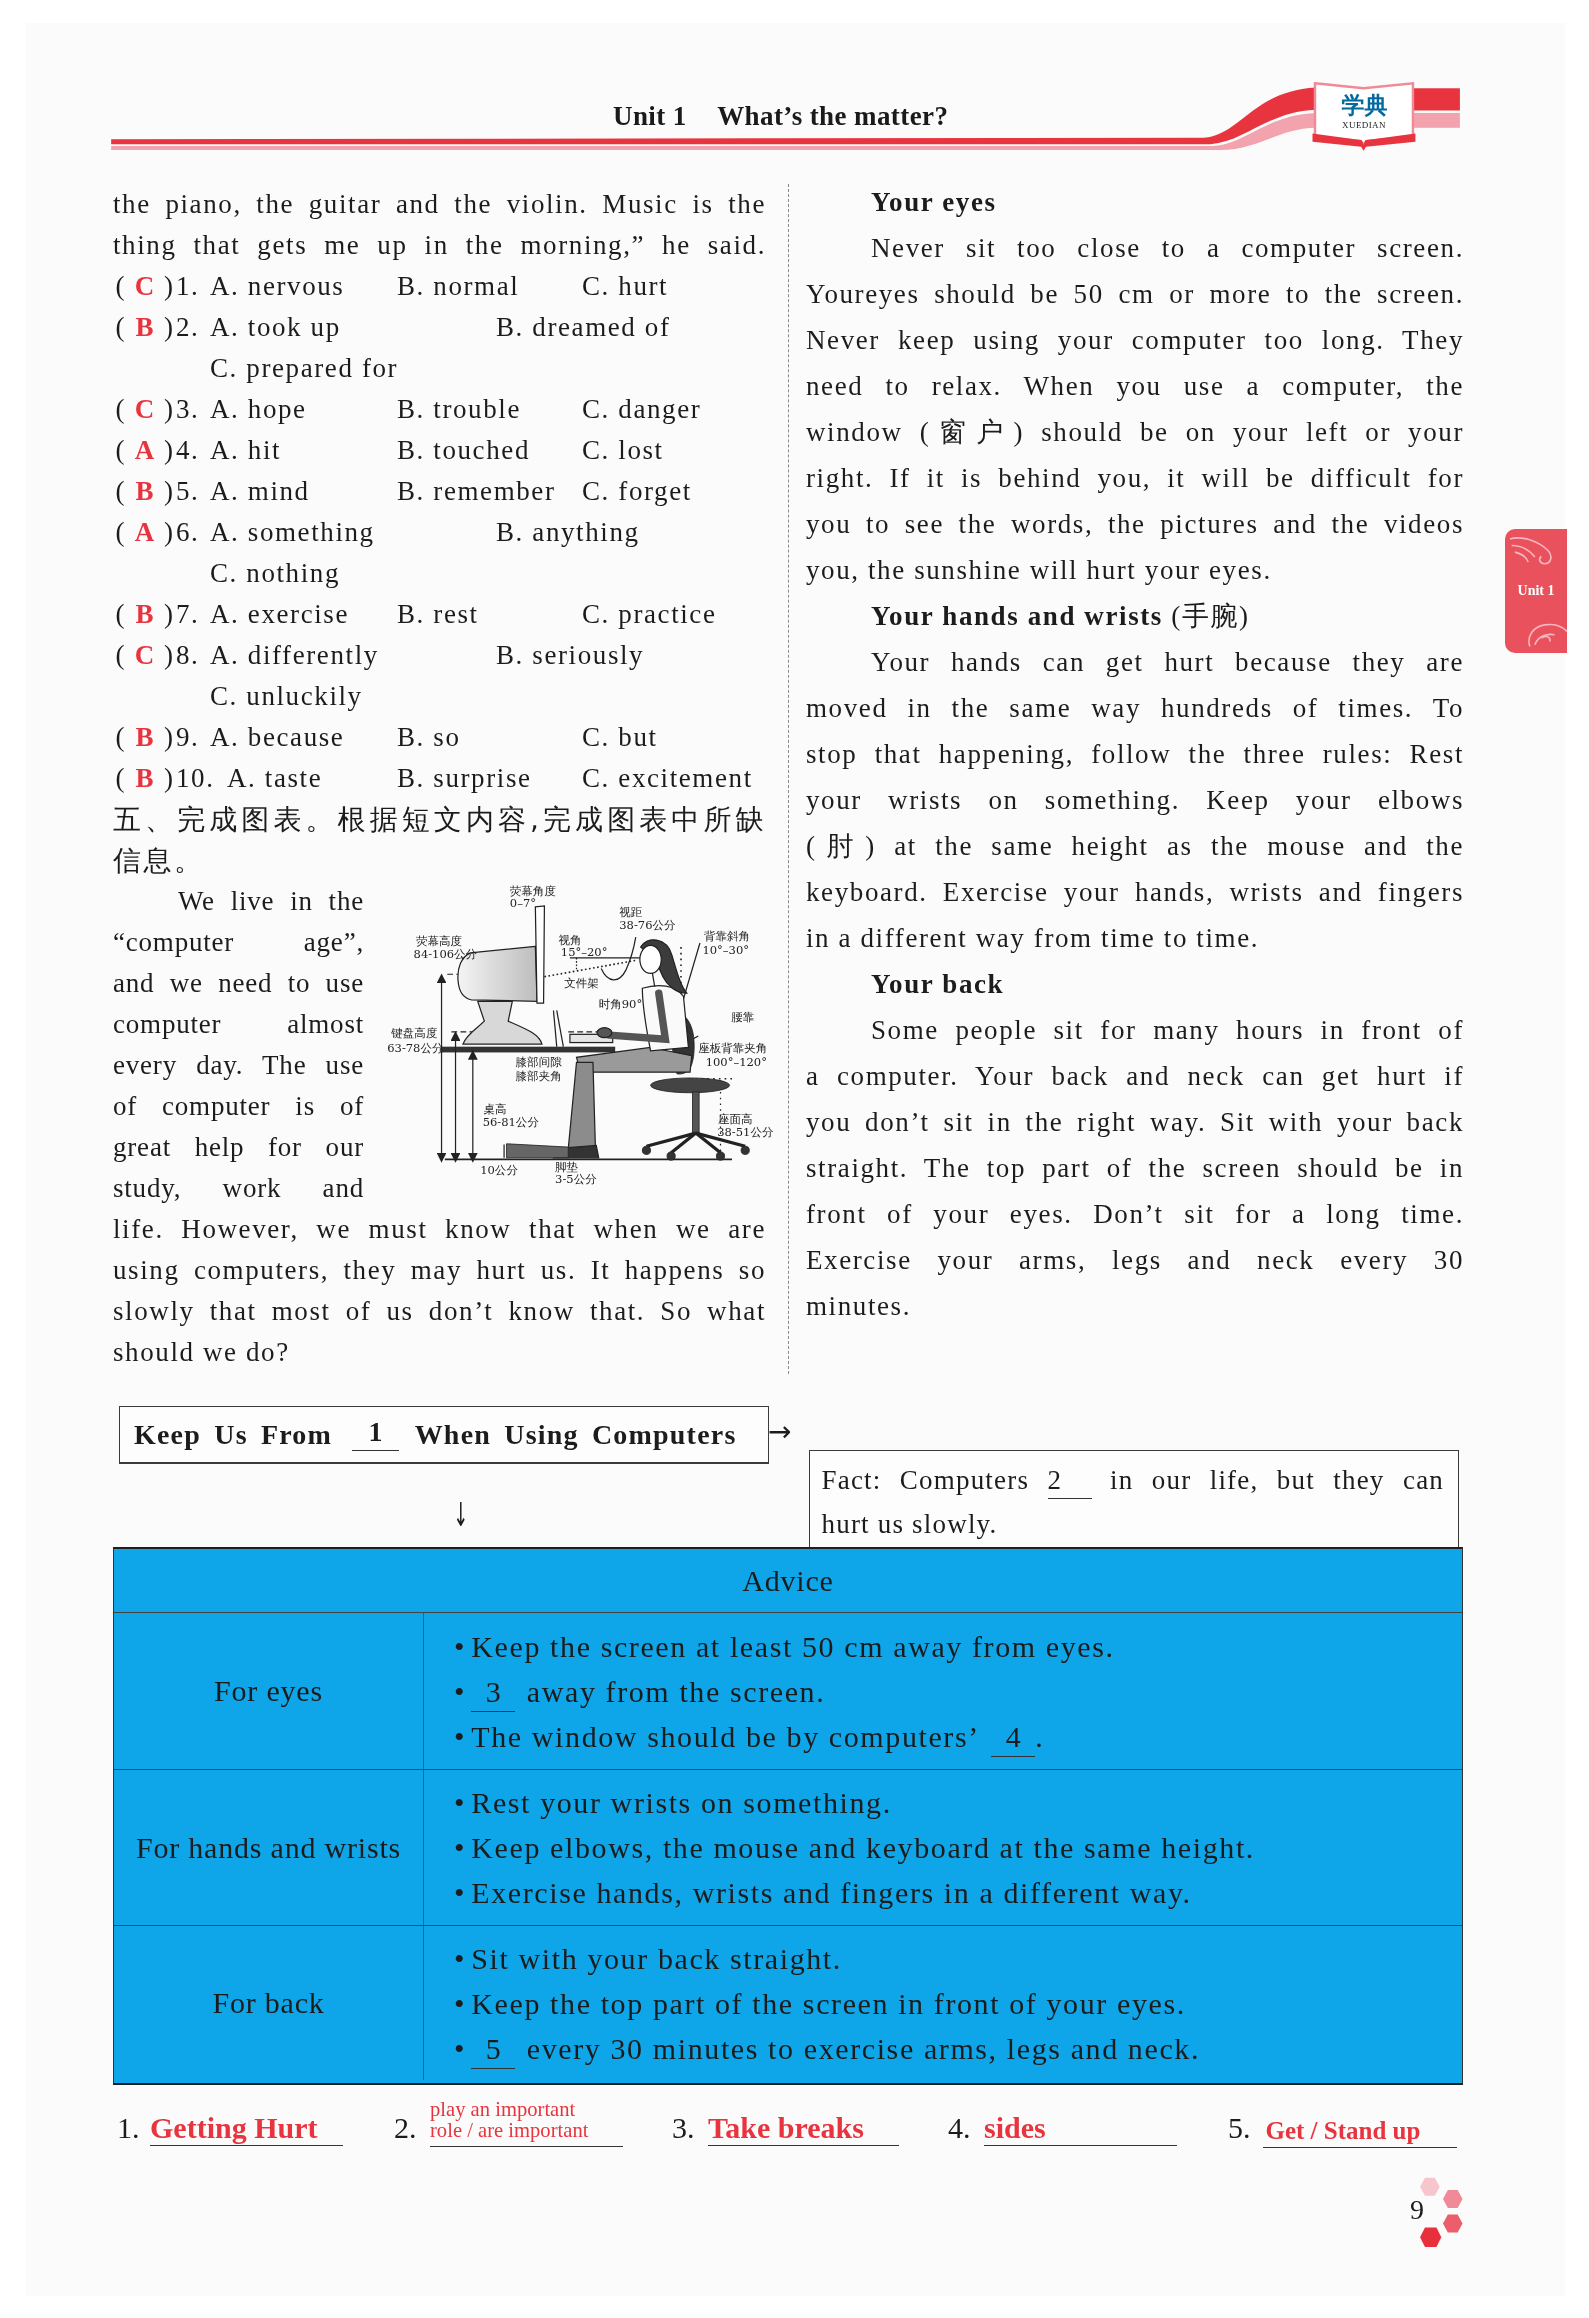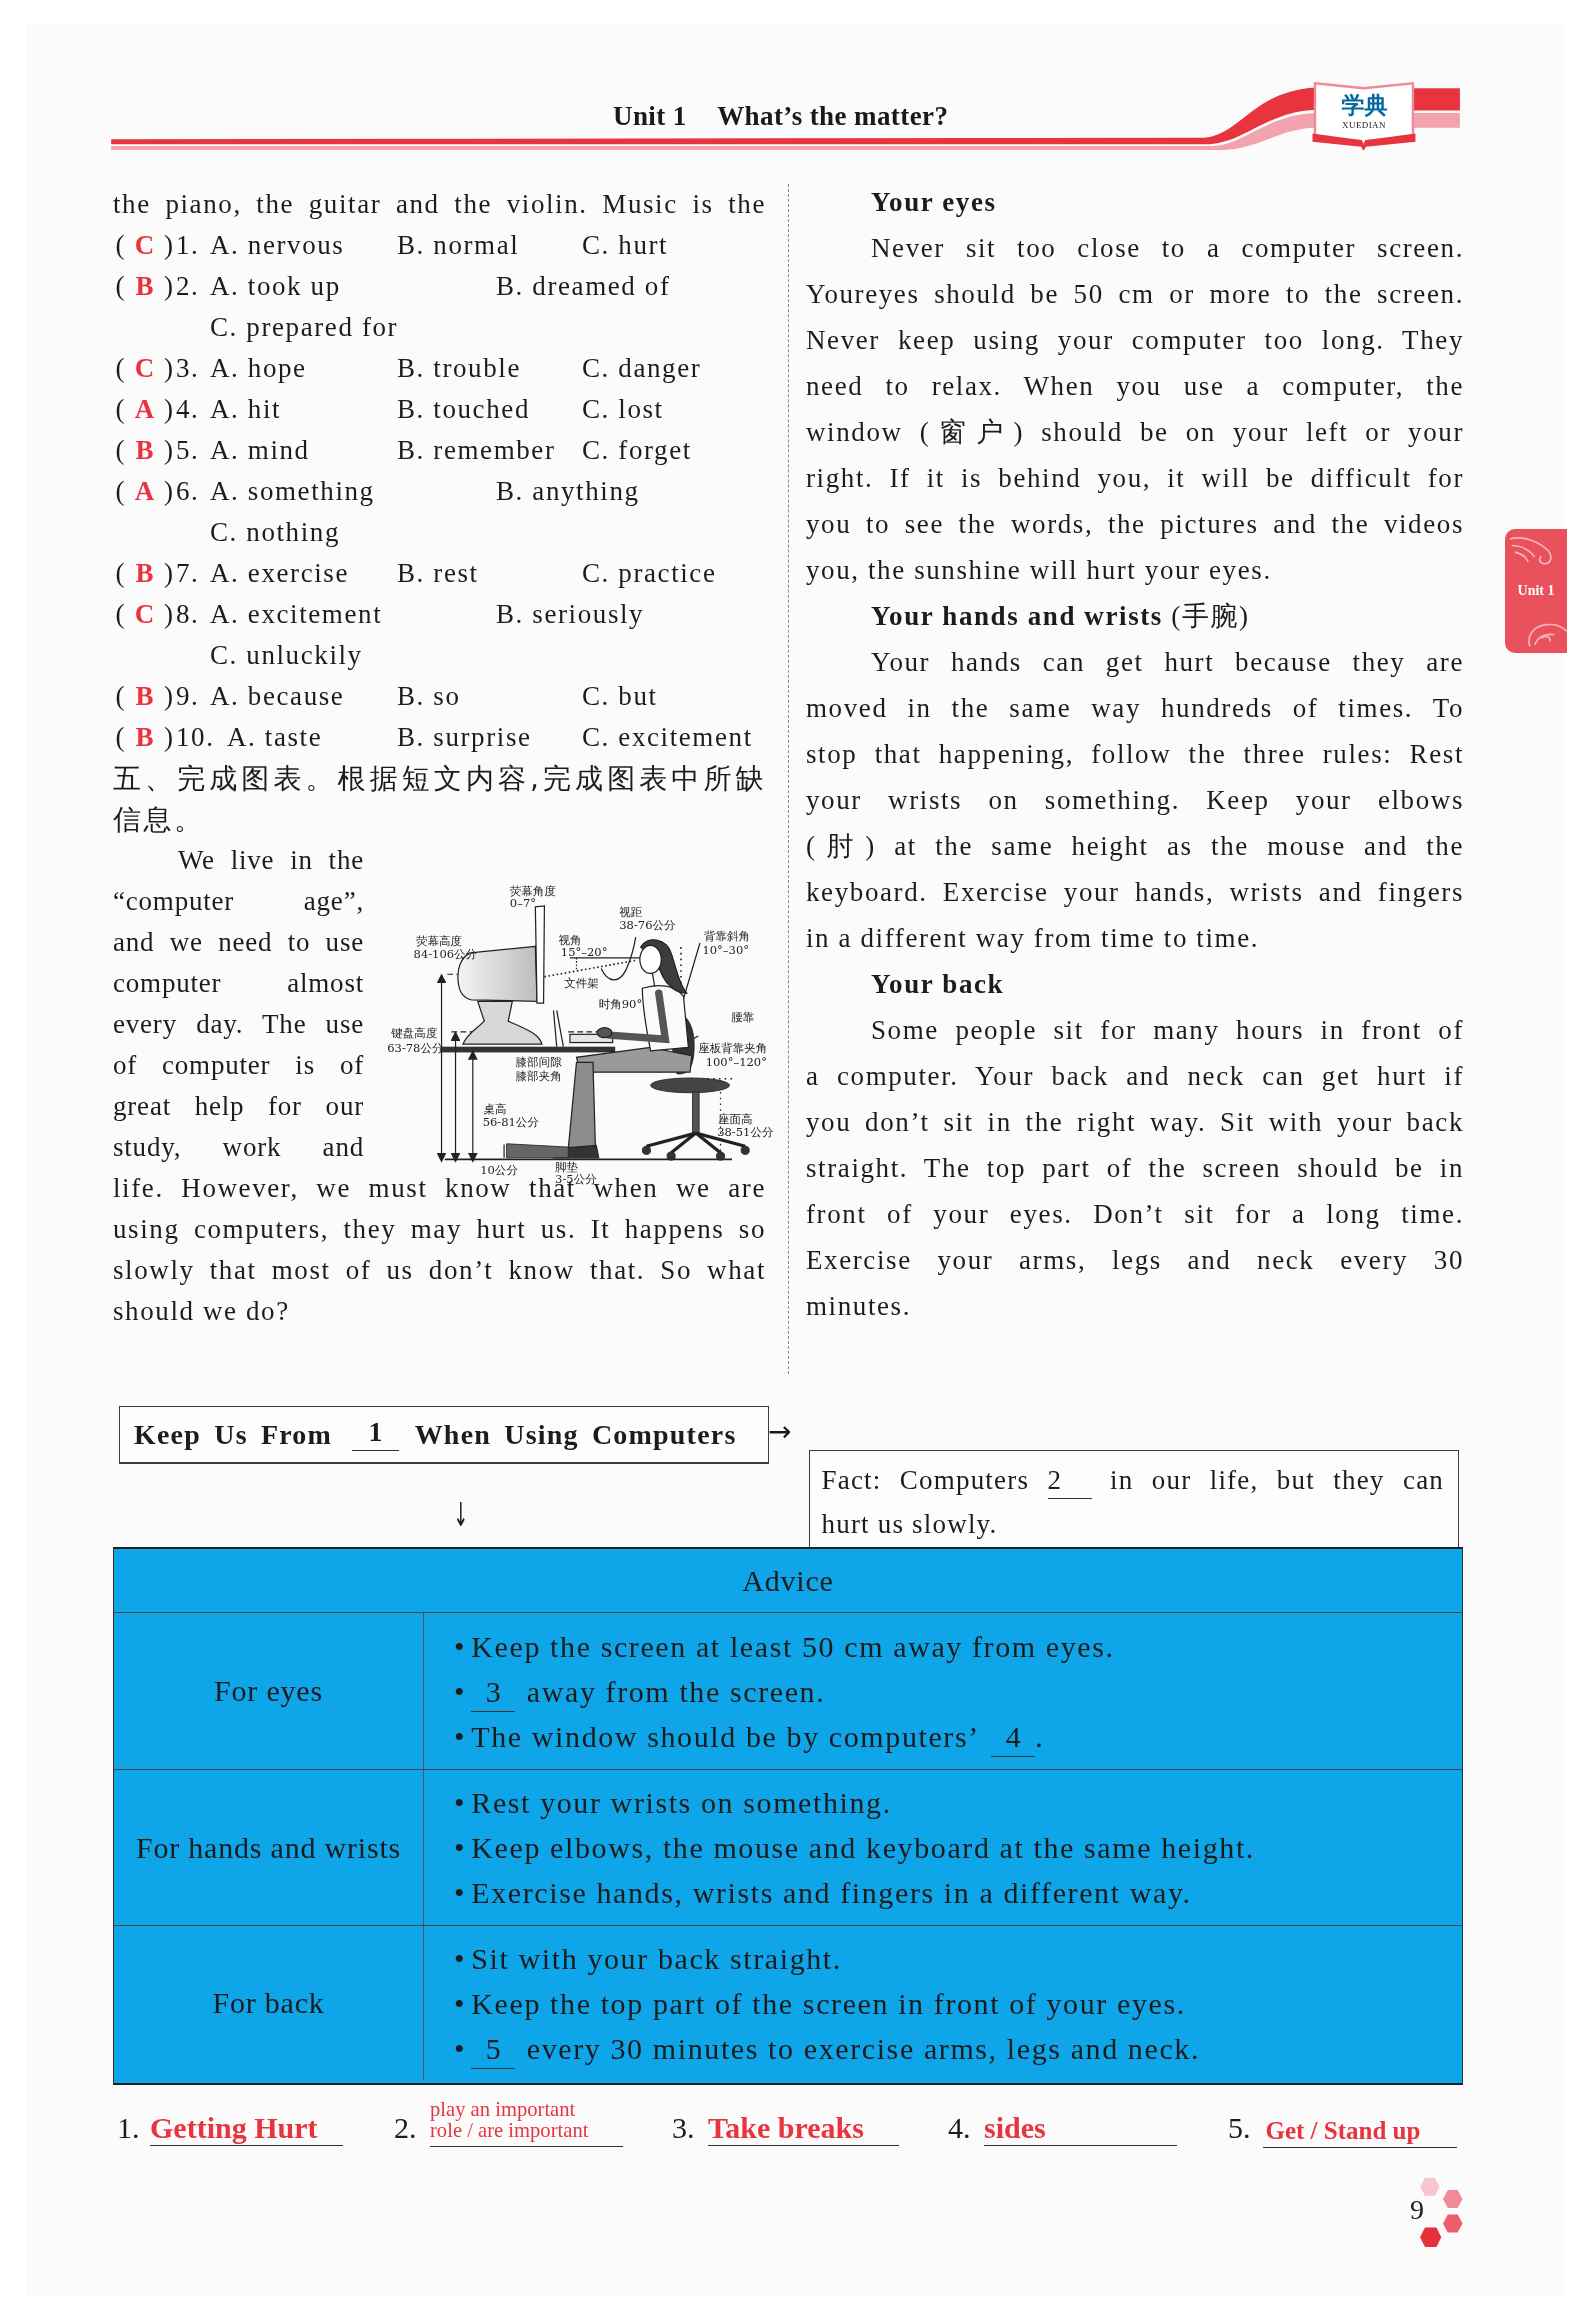--- a/index.html
+++ b/index.html
@@ -80,20 +80,21 @@
     <path d="M6,12 C20,8 40,14 52,26 C58,32 56,42 48,42 C42,42 40,36 44,33 M8,20 C20,20 30,26 36,34 M12,28 C20,30 26,34 28,40" fill="none" stroke="#f7b6bf" stroke-width="2"></path>
     <path d="M30,142 C26,130 34,118 48,116 C60,114 70,118 75,124 M36,140 C40,130 50,126 60,128 M44,132 C48,128 56,130 54,136" fill="none" stroke="#f7b6bf" stroke-width="2"></path>
   </svg>
   <div class="lbl">Unit 1</div>
 </div>
 
 <div class="abs divider"></div>
 
 <div class="col" style="left:113px;top:184px;width:653px;">
   <div class="ll j">the piano, the guitar and the violin. Music is the</div>
+  <div class="ll j">thing that gets me up in the morning,” he said.</div>
 
   <div class="qr">
     <span class="qo">(</span>
     <span class="qa">C</span>
     <span class="qc">)</span>
     <span class="qn">1.</span>
     <span style="left:97px">A. nervous</span>
     <span style="left:284px">B. normal</span>
     <span style="left:469px">C. hurt</span>
   </div>
@@ -160,21 +161,21 @@
     <span style="left:97px">A. exercise</span>
     <span style="left:284px">B. rest</span>
     <span style="left:469px">C. practice</span>
   </div>
 
   <div class="qr">
     <span class="qo">(</span>
     <span class="qa">C</span>
     <span class="qc">)</span>
     <span class="qn">8.</span>
-    <span style="left:97px">A. excitement</span>
+    <span style="left:97px">A. differently</span>
     <span style="left:383px">B. seriously</span>
   </div>
   <div class="qr">
     <span style="left:97px">C. unluckily</span>
   </div>
 
   <div class="qr">
     <span class="qo">(</span>
     <span class="qa">B</span>
     <span class="qc">)</span>

